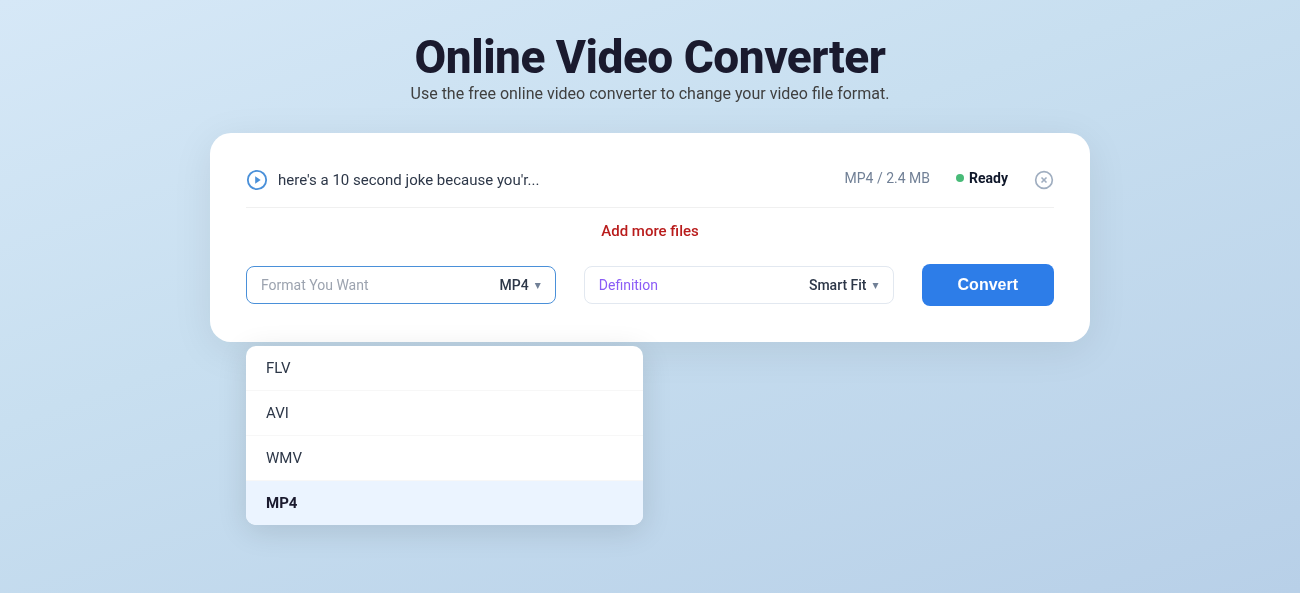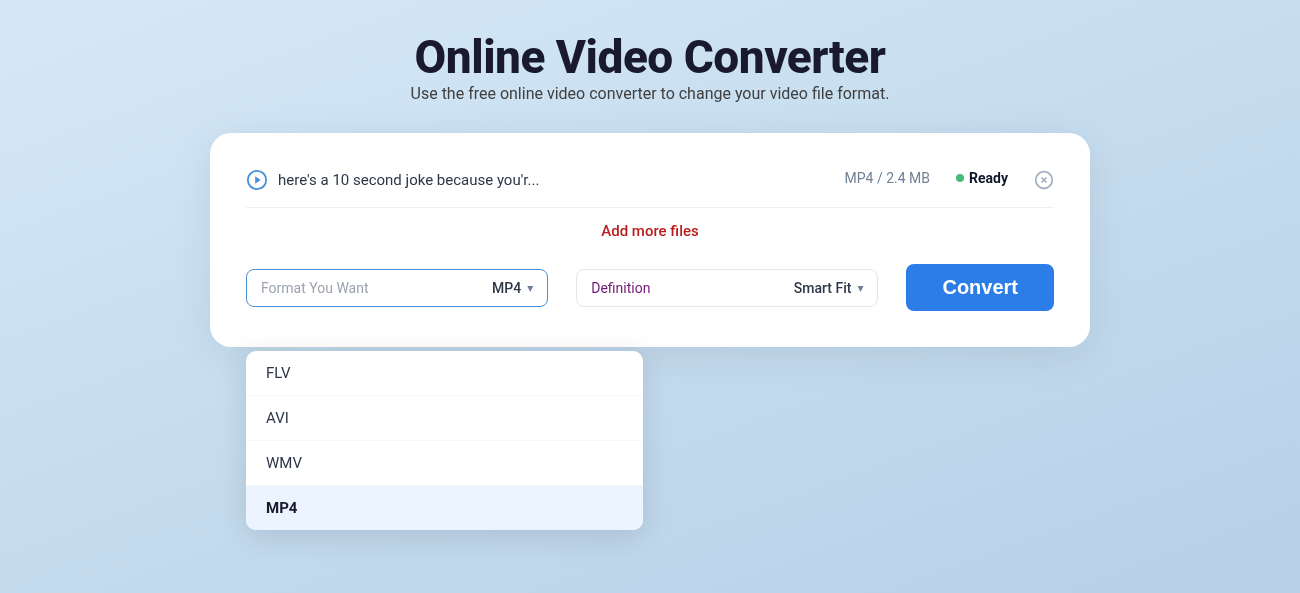--- a/index.html
+++ b/index.html
@@ -164,40 +164,40 @@
       padding: 10px 14px;
       display: flex;
       align-items: center;
       justify-content: space-between;
       cursor: pointer;
       background: #fff;
     }
 
     .definition-label {
       font-size: 14px;
-      color: #701a75;
+      color: #8b5cf6;
     }
 
     .definition-value {
       display: flex;
       align-items: center;
       gap: 6px;
       font-size: 14px;
       color: #2d3748;
       font-weight: 500;
       justify-content: space-between;
     }
 
     .convert-button {
       background: #2d7de8;
       color: #fff;
       border: none;
       border-radius: 8px;
       padding: 12px 36px;
-      font-size: 20px;
+      font-size: 16px;
       font-weight: 600;
       cursor: pointer;
       white-space: nowrap;
     }
 
     
     .dropdown-menu {
       position: absolute;
       top: calc(100% + 4px);
       left: 36px;

